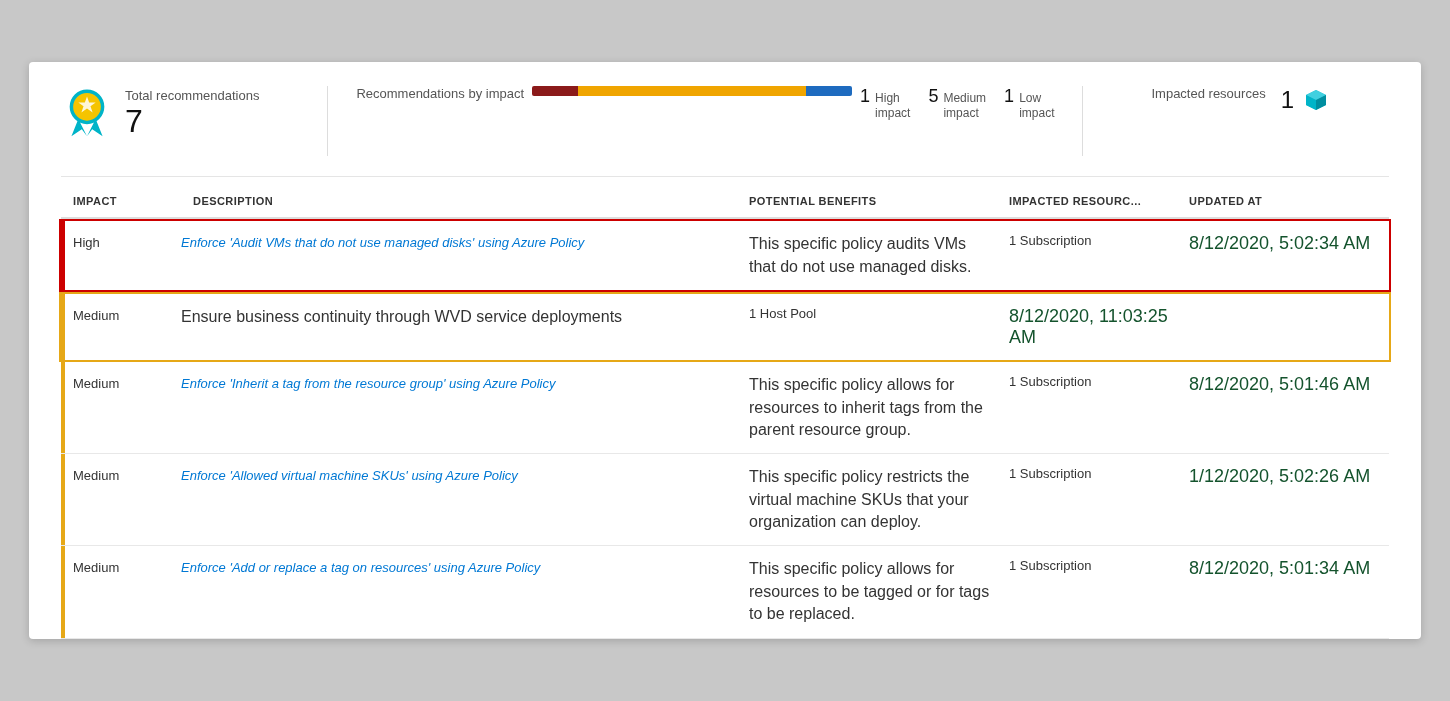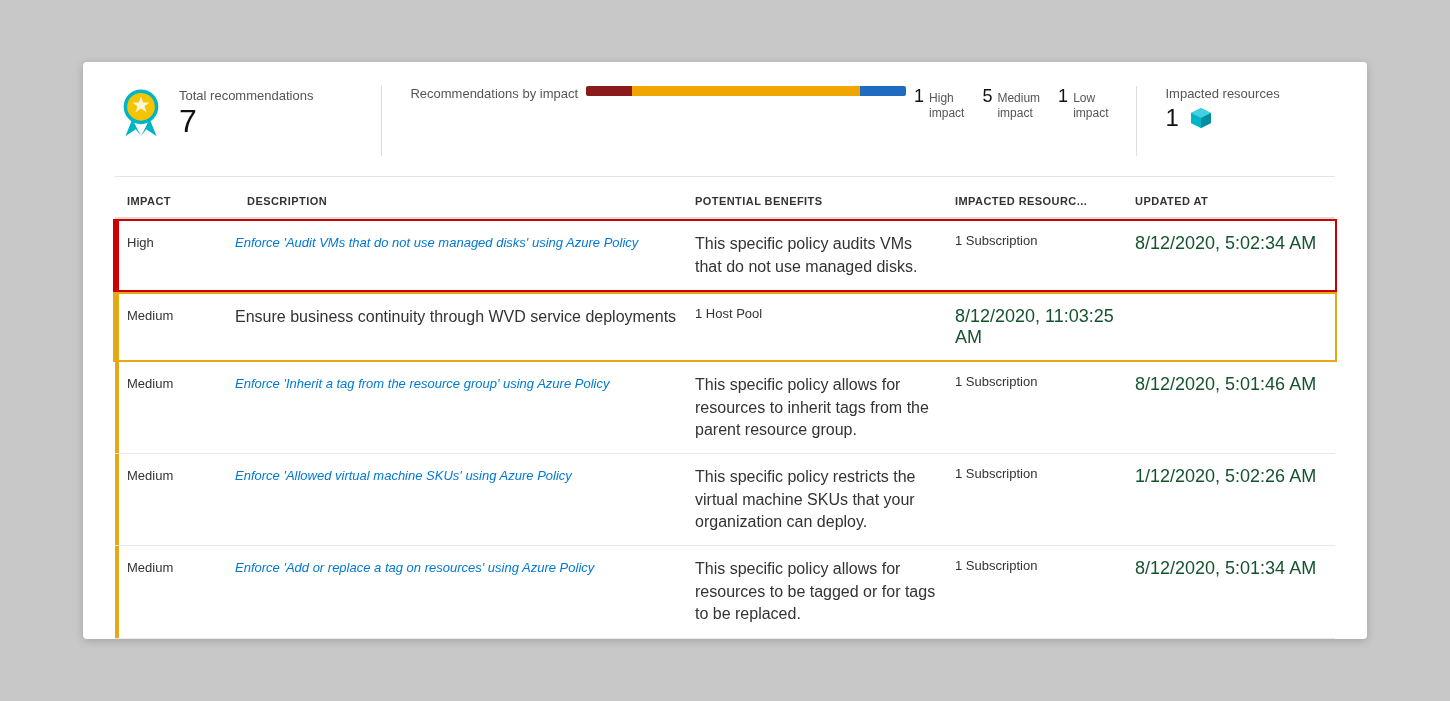--- a/index.html
+++ b/index.html
@@ -8,21 +8,21 @@
       display: flex;
       align-items: center;
       justify-content: center;
       min-height: 100vh;
       font-family: 'Segoe UI', Arial, sans-serif;
     }
     .card {
       background: #fff;
       border-radius: 4px;
       box-shadow: 0 2px 8px rgba(0,0,0,0.18);
-      width: 1284px;
+      width: 1392px;
       padding: 24px 32px 0 32px;
       overflow: hidden;
     }
     
     .header-stats {
       display: flex;
       align-items: flex-start;
       gap: 0;
       padding-bottom: 20px;
       border-bottom: 1px solid #e5e5e5;
@@ -104,22 +104,23 @@
       color: #111;
       font-weight: 400;
     }
     .legend-item .impact-label {
       font-size: 12px;
       color: #555;
       line-height: 1.2;
     }
     .impacted-res-block {
       display: flex;
-      flex-direction: column;
-      gap: 3px;
+      flex-direction: row;
+      gap: 15px;
+      margin-left: 40px;
     }
     .impacted-res-block .label {
       font-size: 13px;
       color: #555;
     }
     .impacted-res-row {
       display: flex;
       align-items: center;
       gap: 8px;
     }

